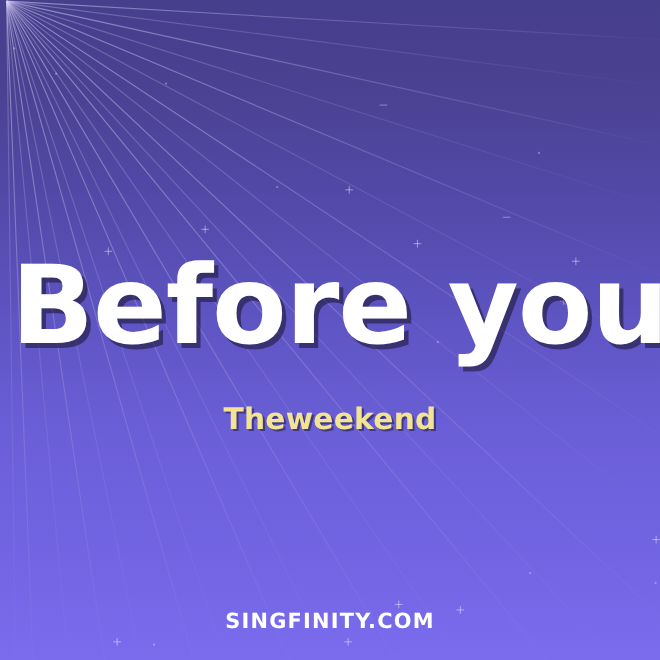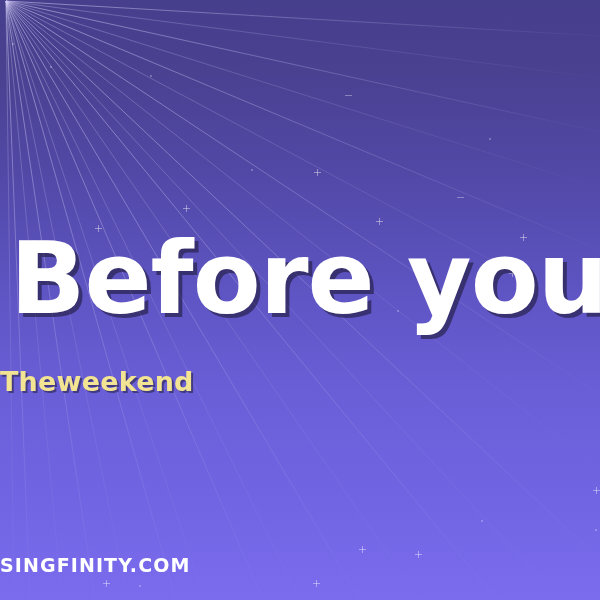--- a/index.html
+++ b/index.html
@@ -86,36 +86,37 @@
     color: #ffffff;
     letter-spacing: -1px;
     text-shadow: 4px 4px 0 rgba(32,28,62,0.62);
   }
 
   .subtitle-row {
     position: absolute;
     left: 0;
     right: 0;
     top: 366px;
-    text-align: left;
+    text-align: center;
   }
   .artist-name {
     display: inline-block;
     font-size: 27px;
     font-weight: bold;
     color: #f2e492;
     letter-spacing: 0.2px;
     text-shadow: 2px 2px 0 rgba(32,28,62,0.55);
   }
 
   .footer-row {
     position: absolute;
     left: 0;
     right: 0;
     top: 554px;
+    text-align: center;
   }
   .brand-wordmark {
     display: inline-block;
     font-size: 19px;
     font-weight: bold;
     color: #ffffff;
     letter-spacing: 1.1px;
   }
 </style>
 </head>

